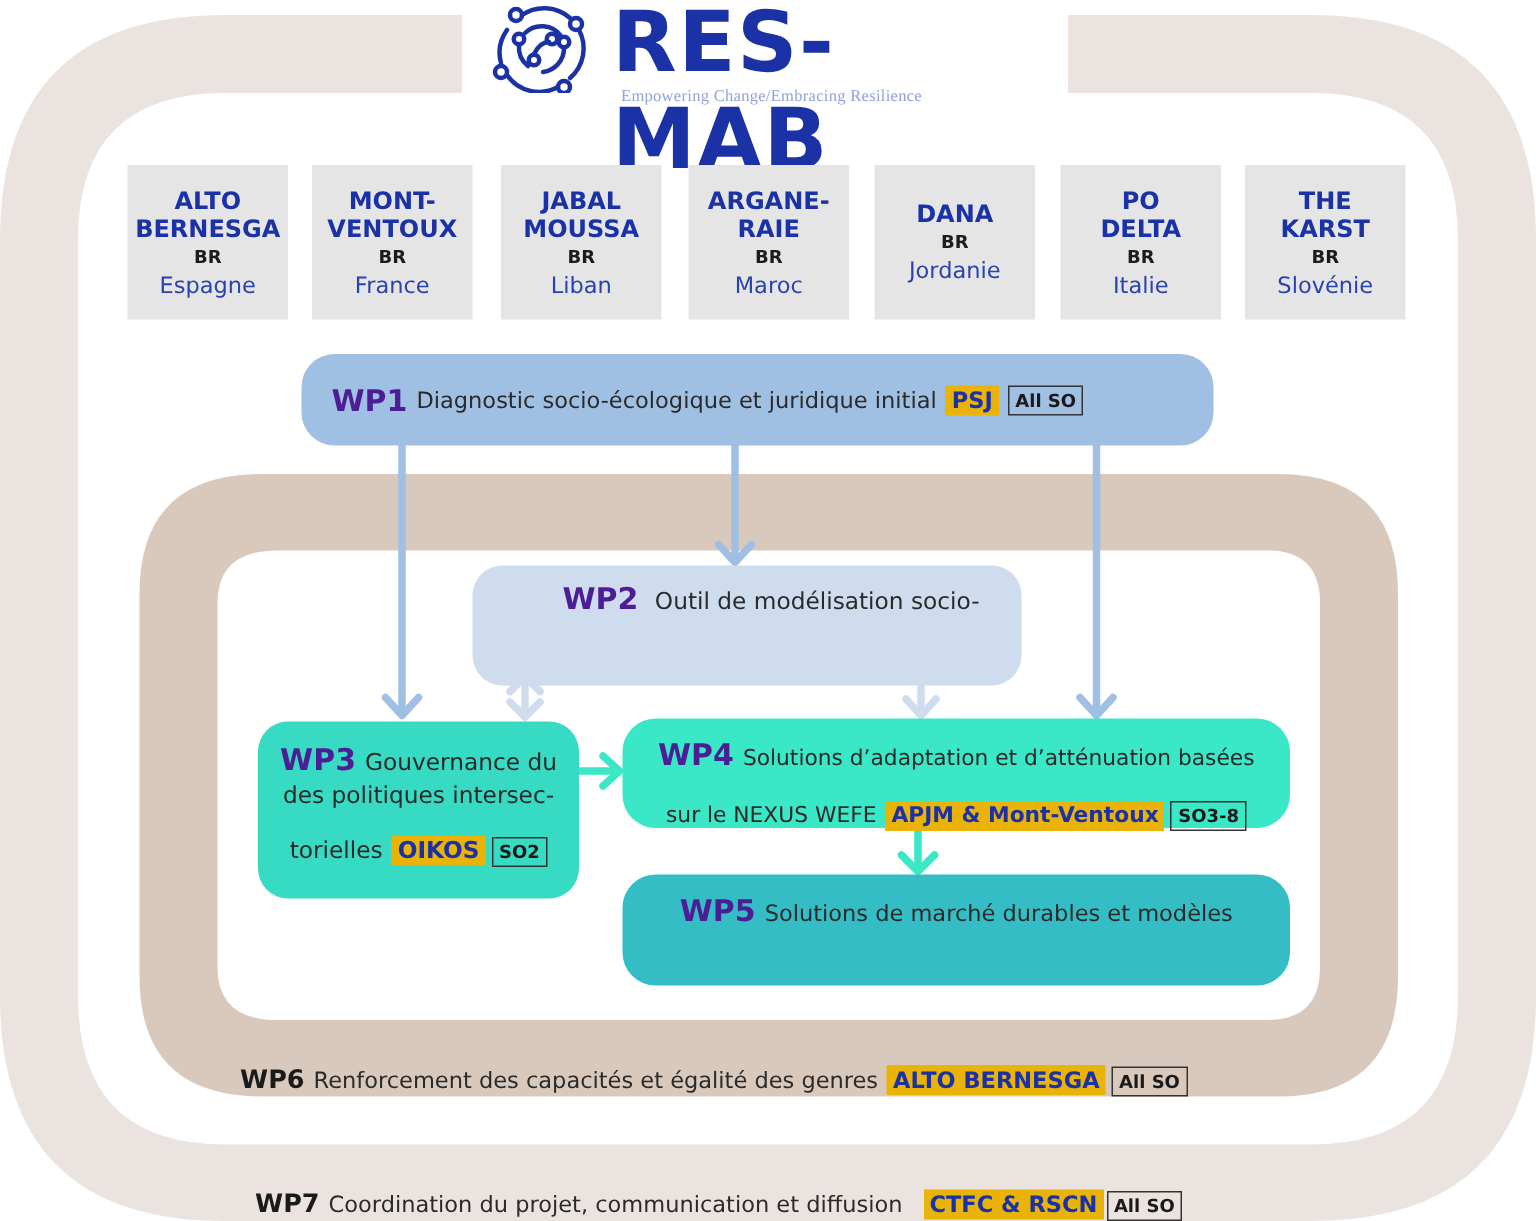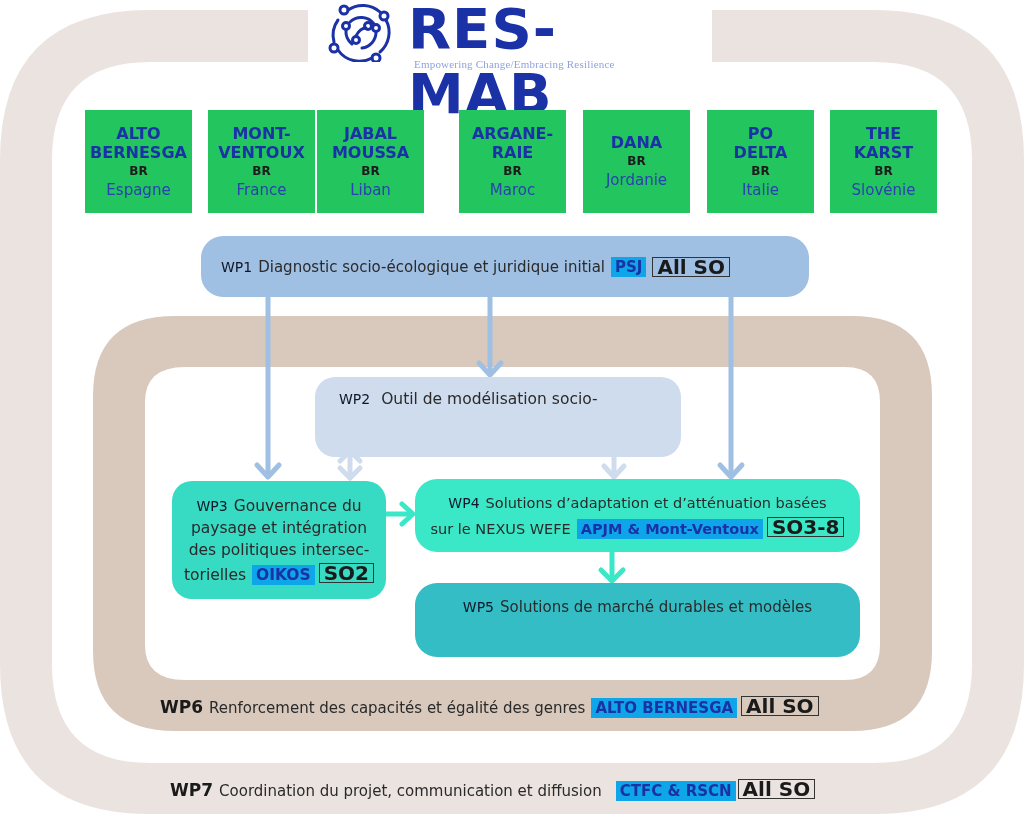--- a/index.html
+++ b/index.html
@@ -11,37 +11,37 @@
 
   
   .logo { left:328px; top:2px; width:370px; height:72px; }
   .logo-icon { position:absolute; left:0; top:0; width:66px; height:60px; }
   .logo-title { position:absolute; left:80px; top:-6px; font-size:56px; font-weight:700;
                 color:#1a32a6; letter-spacing:1px; font-family:"DejaVu Sans", sans-serif; }
   .logo-sub { position:absolute; left:86px; top:56px; font-size:11px; color:#8fa2dc;
               font-family:Liberation Serif, serif; letter-spacing:0.2px; white-space:nowrap; }
 
   
-  .card { width:107px; height:103px; top:110px; background:#22c55e;
+  .card { width:107px; height:103px; top:110px; background:#e5e5e5;
           display:flex; flex-direction:column; align-items:center; justify-content:center;
           text-align:center; line-height:19px; }
   .card .name { color:#1a32a6; font-weight:700; font-size:16px; font-family:"DejaVu Sans", sans-serif; white-space:pre-line; }
   .card .br { color:#1c1c1c; font-weight:700; font-size:12px; font-family:"DejaVu Sans", sans-serif; }
   .card .country { color:#2a42b0; font-size:15px; font-family:"DejaVu Sans", sans-serif; }
 
   
   .wp { border-radius:22px; color:#2a2a2a; font-size:15px; font-family:"DejaVu Sans", sans-serif; }
-  .wp b { color:#0f172a; font-weight:400; font-size:14px; margin-right:6px; }
-  .lead { display:inline-block; background:#0ea5e9; color:#1a32a6; font-weight:700; padding:0 4px; margin:4px 6px; line-height:20px; }
-  .so { display:inline-block; border:1.5px solid #333; color:#1a1a1a; font-weight:700; padding:0 4px; line-height:18px; font-size:20px; }
+  .wp b { color:#4c1d95; font-weight:700; font-size:20px; margin-right:6px; }
+  .lead { display:inline-block; background:#eab308; color:#1a32a6; font-weight:700; padding:0 4px; margin:16px 6px; line-height:20px; }
+  .so { display:inline-block; border:1.5px solid #333; color:#1a1a1a; font-weight:700; padding:0 4px; line-height:18px; font-size:12px; }
 
   .wp1 { left:201px; top:236px; width:608px; height:61px; background:#9fbfe3;
          display:flex; align-items:center; padding-left:20px; box-sizing:border-box; }
   .wp2 { left:315px; top:377px; width:366px; height:80px; background:#cfdcee; border-radius:20px;
-         text-align:left; padding:10px 0 0 24px; box-sizing:border-box; line-height:24px; font-size:15.5px; }
+         text-align:left; padding:10px 0 0 60px; box-sizing:border-box; line-height:24px; font-size:15.5px; }
   .wp3 { left:172px; top:481px; width:214px; height:118px; background:#37dac3; border-radius:20px;
          text-align:center; padding-top:14px; box-sizing:border-box; line-height:22px; font-size:15.5px; }
   .wp4 { left:415px; top:479px; width:445px; height:73px; background:#3ae8c8;
          text-align:center; padding-top:13px; box-sizing:border-box; line-height:23px; font-size:14.5px; }
   .wp5 { left:415px; top:583px; width:445px; height:74px; background:#34bdc5;
          text-align:center; padding-top:13px; box-sizing:border-box; line-height:23px; font-size:15px; }
 
   .wp6-label { left:160px; top:694px; font-size:15px; color:#2a2a2a; white-space:nowrap; font-family:"DejaVu Sans", sans-serif; }
   .wp7-label { left:170px; top:777px; font-size:15px; color:#2a2a2a; white-space:nowrap; font-family:"DejaVu Sans", sans-serif; }
   .wp6-label b, .wp7-label b { color:#1a1a1a; font-weight:700; font-size:17px; margin-right:6px; }
@@ -124,21 +124,21 @@
 BERNESGA</div>
       <div class="br">BR</div>
       <div class="country">Espagne</div>
     </div>
     <div class="abs card" style="left: 208px;">
       <div class="name">MONT-
 VENTOUX</div>
       <div class="br">BR</div>
       <div class="country">France</div>
     </div>
-    <div class="abs card" style="left: 317px; text-align: center;">
+    <div class="abs card" style="left: 334px; text-align: center;">
       <div class="name">JABAL
 MOUSSA</div>
       <div class="br">BR</div>
       <div class="country">Liban</div>
     </div>
     <div class="abs card" style="left: 459px;">
       <div class="name">ARGANE-
 RAIE</div>
       <div class="br">BR</div>
       <div class="country">Maroc</div>
@@ -169,21 +169,20 @@
   <span class="lead">PSJ</span>
   <span class="so">All SO</span>
 </div>
 
 <div class="abs wp wp2">
   <div><b>WP2</b> <span>Outil de modélisation socio-</span></div>
 </div>
 
 <div class="abs wp wp3">
   <div><b>WP3</b><span>Gouvernance du</span></div>
-  <div>paysage et intégration</div>
   <div>des politiques intersec-</div>
   <div><span>torielles</span><span class="lead" style="margin-right:4px;">OIKOS</span><span class="so">SO2</span></div>
 </div>
 
 <div class="abs wp wp4">
   <div><b>WP4</b><span>Solutions d’adaptation et d’atténuation basées</span></div>
   <div><span>sur le NEXUS WEFE</span><span class="lead" style="margin-right:4px;">APJM &amp; Mont-Ventoux</span><span class="so">SO3-8</span></div>
 </div>
 
 <div class="abs wp wp5">

